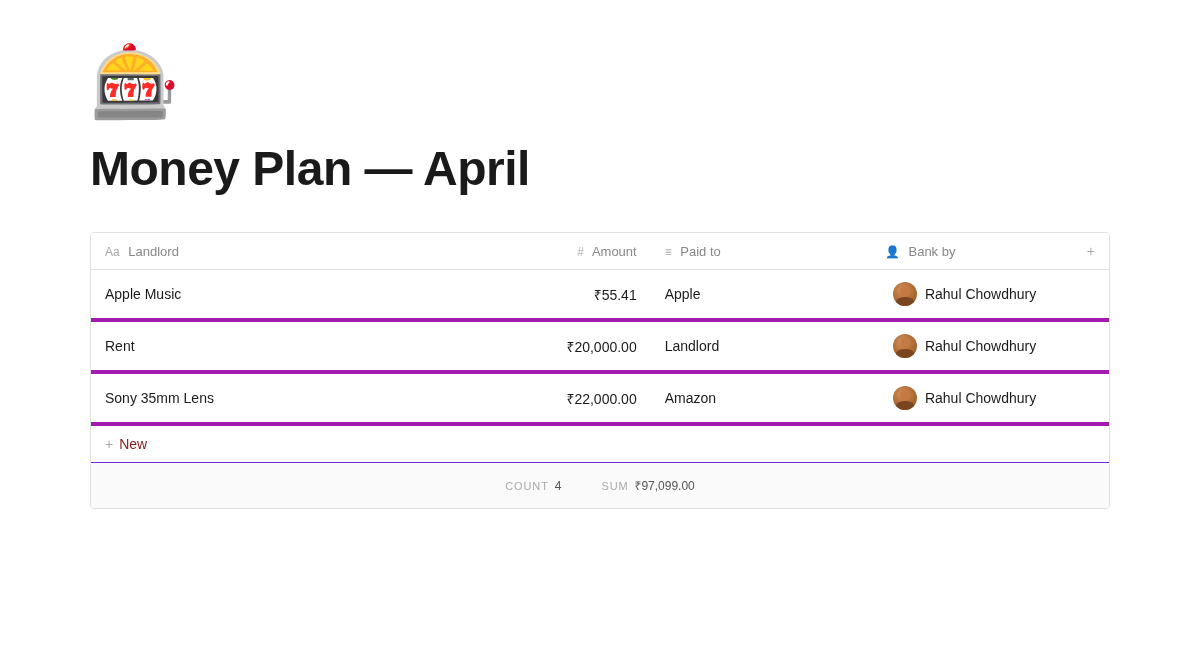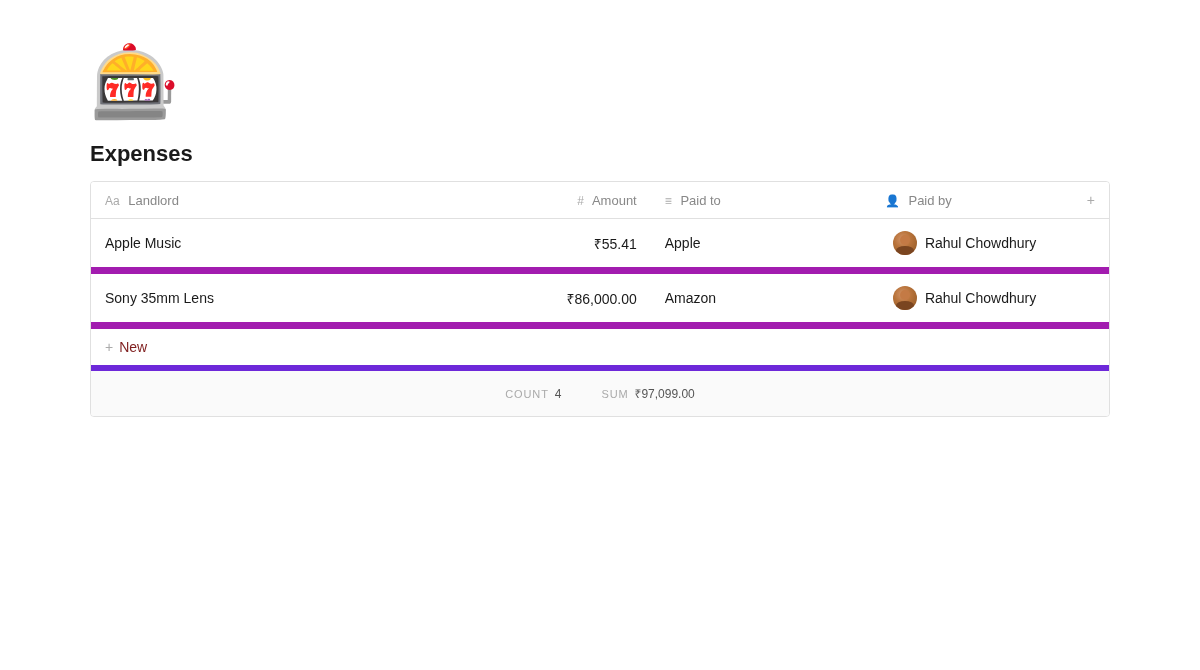--- a/index.html
+++ b/index.html
@@ -62,21 +62,21 @@
       color: #888;
       font-size: 13px;
       background: #ffffff;
     }
 
     thead th.amount-col {
       text-align: right;
     }
 
     tbody tr {
-      border-bottom: 7px solid #a21caf;
+      border-bottom: 4px solid #a21caf;
     }
 
     tbody tr:last-child {
       border-bottom: none;
     }
 
     tbody td {
       padding: 12px 14px;
       font-size: 14px;
       color: #1a1a1a;
@@ -170,21 +170,21 @@
       color: #999;
     }
 
     .table-footer {
       display: flex;
       justify-content: center;
       gap: 40px;
       padding: 14px 20px;
       font-size: 12px;
       color: #888;
-      border-top: 6px solid #6d28d9;
+      border-top: 1px solid #6d28d9;
       background: #fafafa;
     }
 
     .footer-stat {
       display: flex;
       align-items: center;
       gap: 6px;
     }
 
     .footer-stat-label {
@@ -213,64 +213,76 @@
       margin-bottom: 16px;
     }
   </style>
 </head>
 <body>
 
 <div class="page-container">
 
   <span class="slot-machine">🎰</span>
 
-
-  <h2 class="section-title">Expenses</h2>
+  <h1 class="page-title">Money Plan — April</h1>
+
 
   <div class="table-wrapper">
     <table>
       <thead>
         <tr>
           <th class="col-details">
             <span class="col-header-icon">Aa</span>
             <span>Landlord</span>
           </th>
           <th class="col-amount amount-col">
             <span class="col-header-icon">#</span>
             <span>Amount</span>
           </th>
           <th class="col-paidto">
             <span class="col-header-icon">≡</span>
             <span>Paid to</span>
           </th>
           <th class="col-paidby">
             <span class="col-header-icon">👤</span>
-            <span>Paid by</span>
+            <span>Bank by</span>
           </th>
           <th class="col-add">
             <span class="add-icon">+</span>
           </th>
         </tr>
       </thead>
       <tbody id="table-body">
       <tr>
             <td class="col-details">Apple Music</td>
             <td class="col-amount amount-cell">₹55.41</td>
             <td class="col-paidto">Apple</td>
             <td class="col-paidby">
               <div class="paid-by-cell">
                 <div class="avatar-face"></div>
                 <span>Rahul Chowdhury</span>
               </div>
             </td>
             <td class="col-add"></td>
           </tr>
           <tr>
+            <td class="col-details">Rent</td>
+            <td class="col-amount amount-cell">₹20,000.00</td>
+            <td class="col-paidto">Landlord</td>
+            <td class="col-paidby">
+              <div class="paid-by-cell">
+                <div class="avatar-face"></div>
+                <span>Rahul Chowdhury</span>
+              </div>
+            </td>
+            <td class="col-add"></td>
+          </tr>
+          <tr>
             <td class="col-details">Sony 35mm Lens</td>
-            <td class="col-amount amount-cell">₹86,000.00</td>
+            <td class="col-amount amount-cell">₹22,000.00</td>
             <td class="col-paidto">Amazon</td>
             <td class="col-paidby">
               <div class="paid-by-cell">
                 <div class="avatar-face"></div>
                 <span>Rahul Chowdhury</span>
               </div>
             </td>
             <td class="col-add"></td>
           </tr>
           <tr class="new-row">

